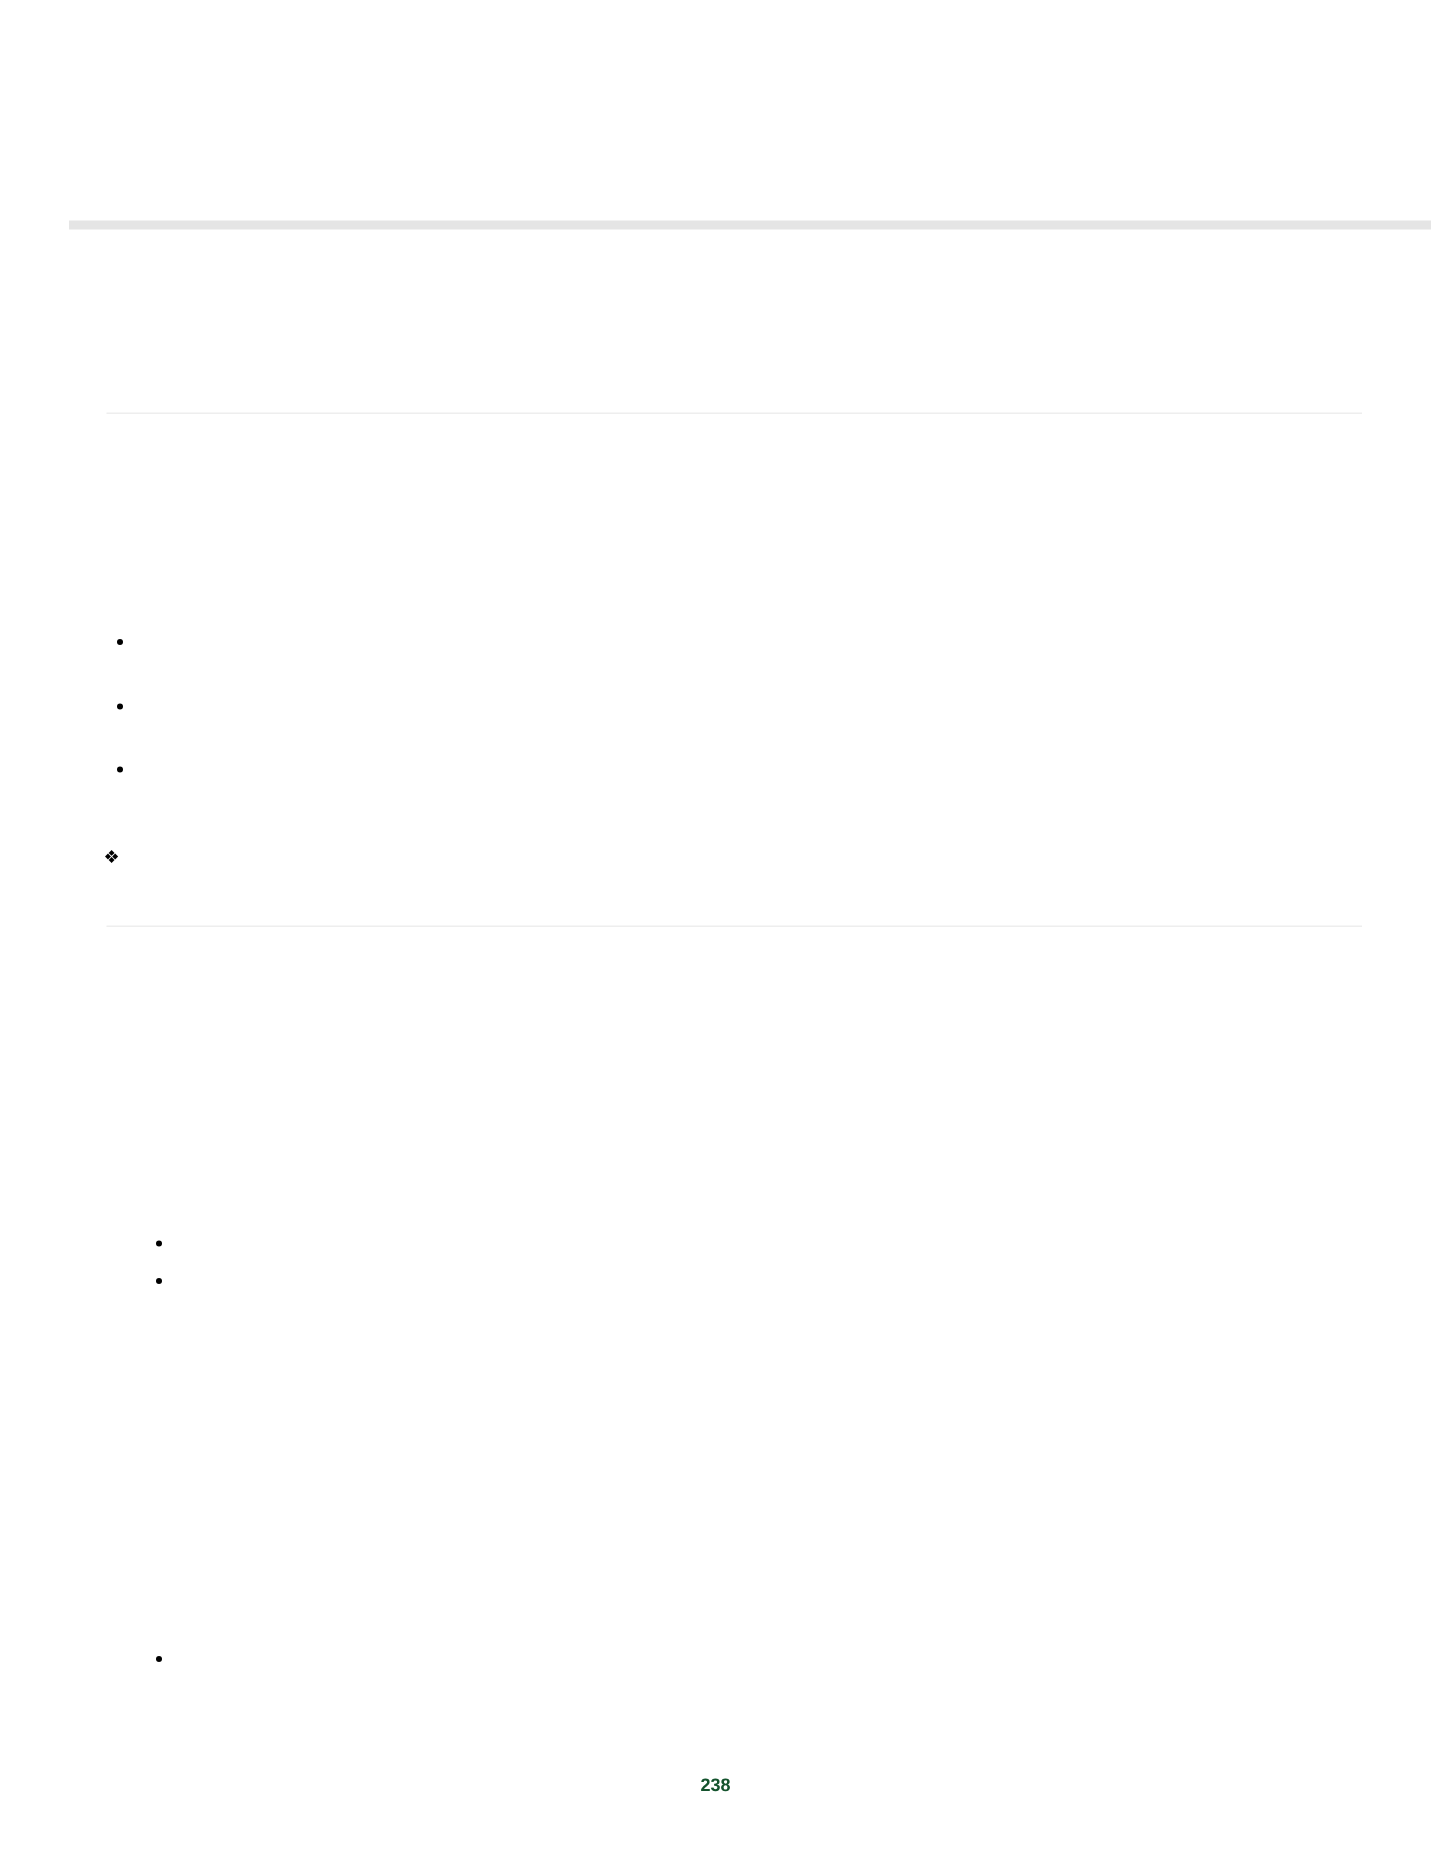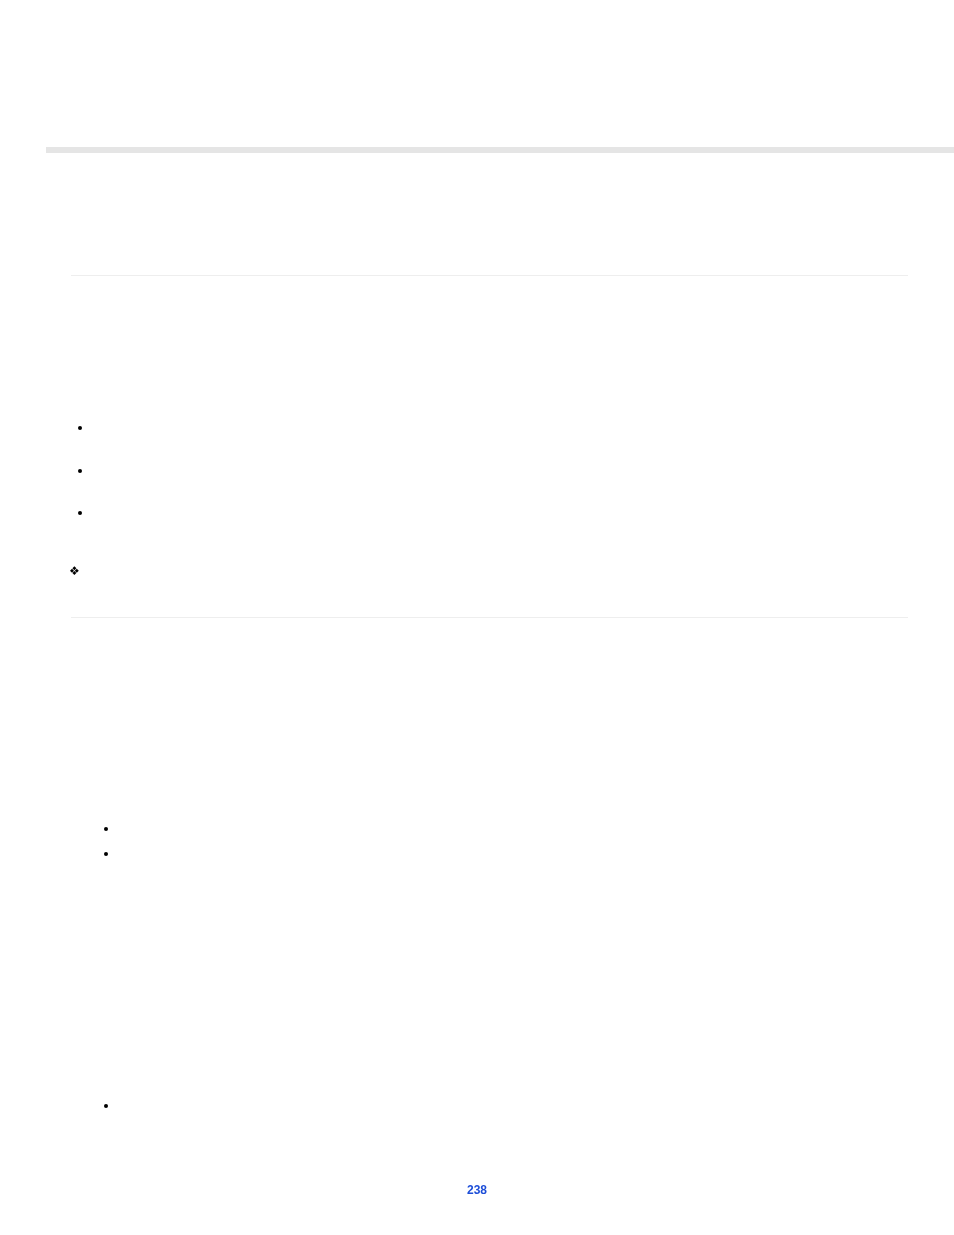--- a/index.html
+++ b/index.html
@@ -55,21 +55,21 @@
       color: #000;
       line-height: 1;
     }
     .page-number {
       position: absolute;
       left: 50%;
       transform: translateX(-50%);
       bottom: 38px;
       font-size: 12px;
       font-weight: bold;
-      color: #1d4ed8;
+      color: #14532d;
     }
   </style>
 </head>
 <body>
 
 <div class="top-bar"></div>
 
 <div class="section-divider-1"></div>
 
 <div class="bullet bullet-1"></div>

